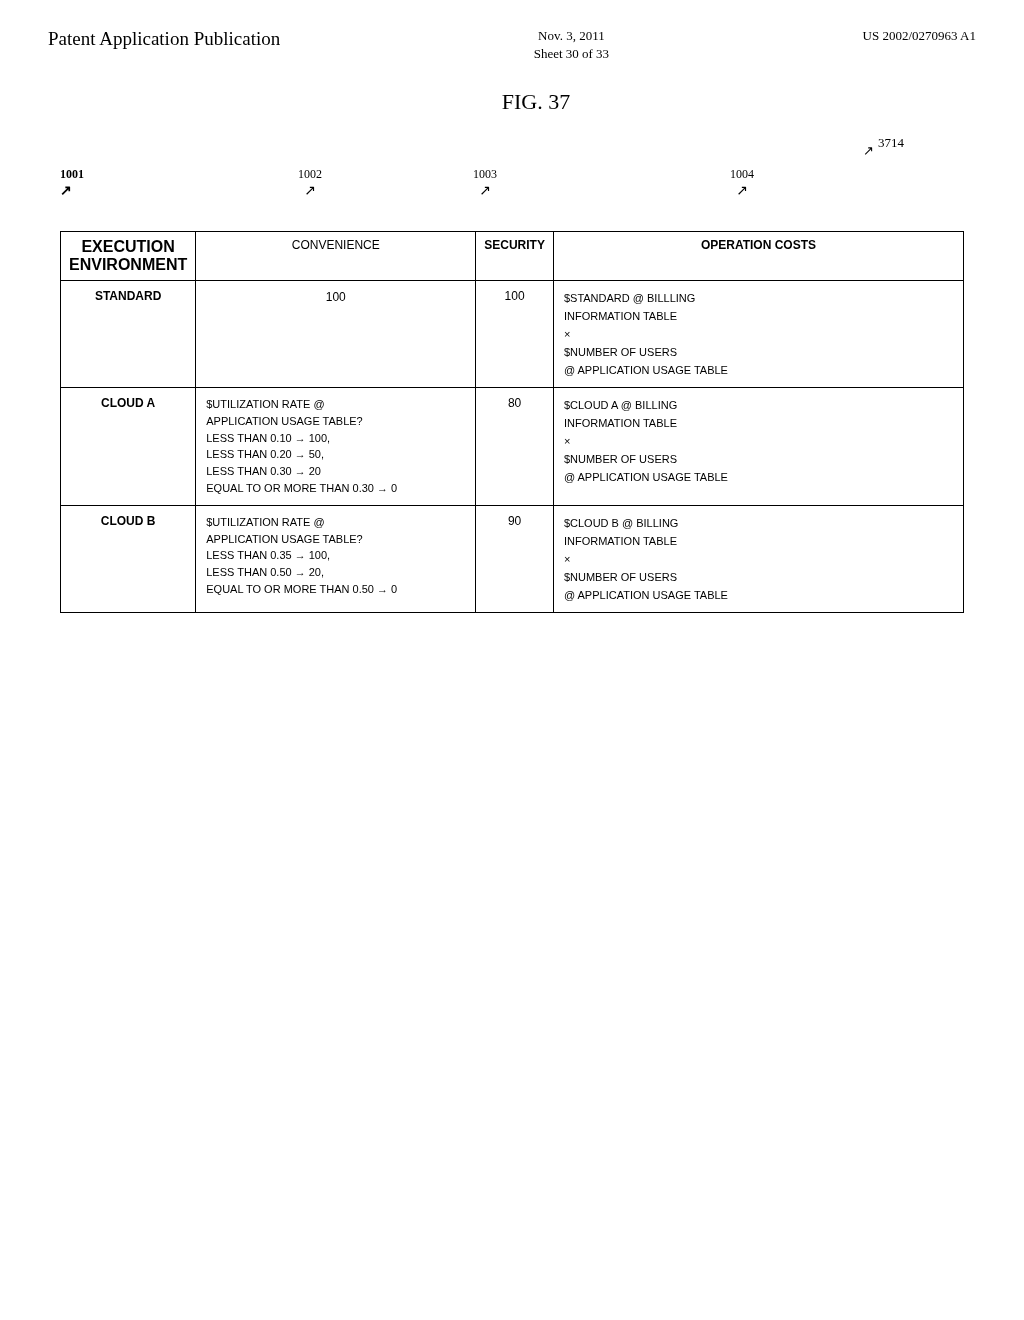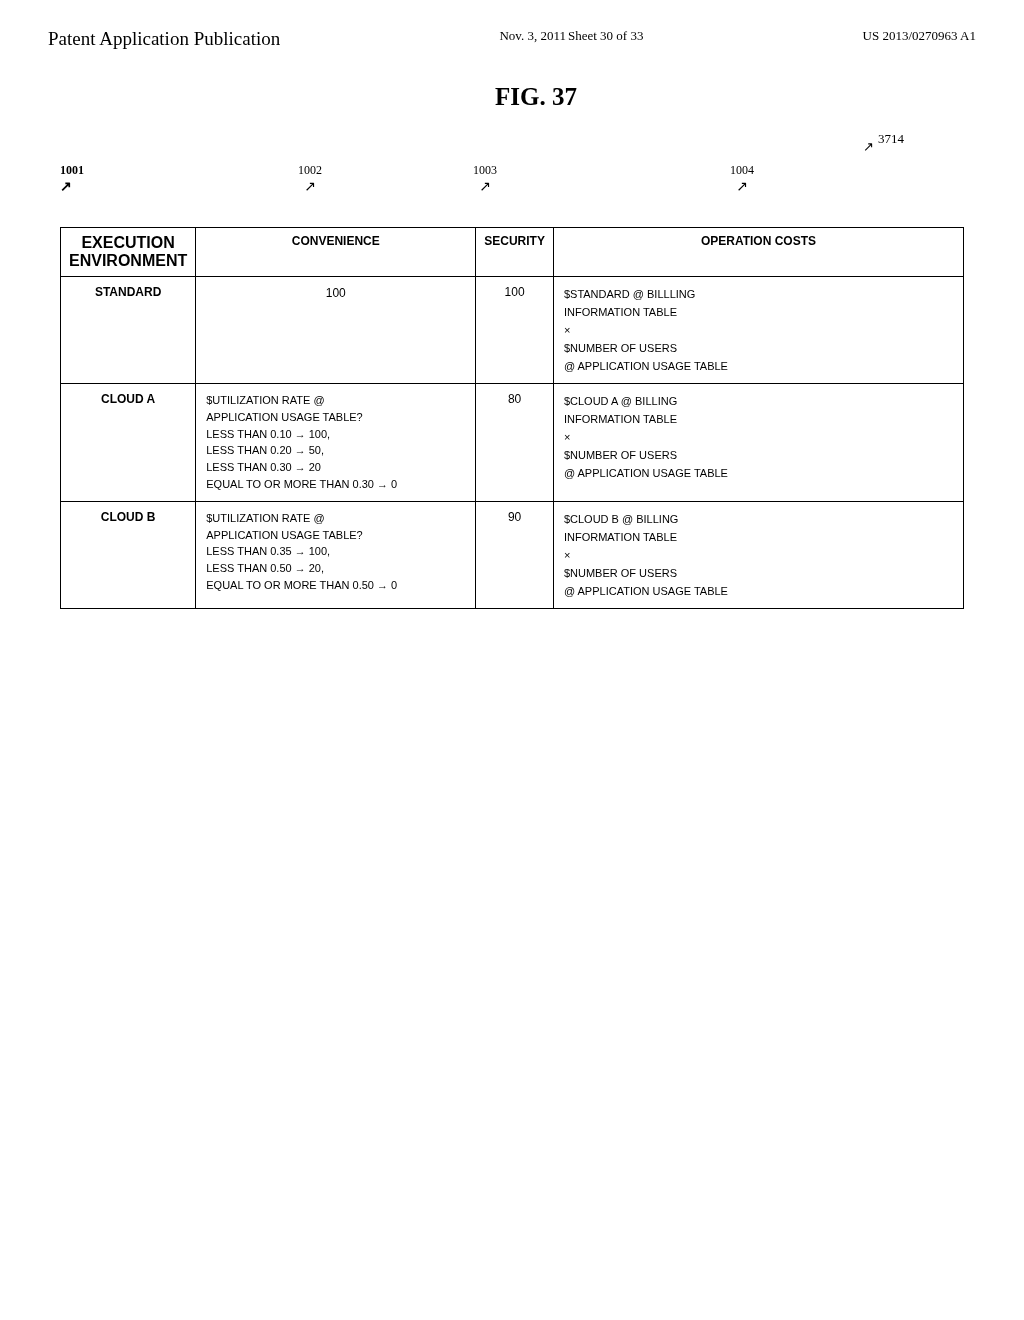--- a/index.html
+++ b/index.html
@@ -20,35 +20,35 @@
       font-size: 13px;
     }
 
     .header-left {
       font-weight: normal;
       font-size: 19px;
     }
 
     .header-center {
       display: flex;
-      flex-direction: row;
+      flex-direction: column;
       align-items: center;
       font-size: 13px;
       gap: 2px;
     }
 
     .header-right {
       font-size: 13px;
     }
 
     .fig-title {
       text-align: center;
-      font-size: 25px;
-      font-weight: bold;
-      margin: 23px 0 20px 48px;
+      font-size: 22px;
+      font-weight: normal;
+      margin: 17px 0 20px 48px;
     }
 
     .diagram-container {
       margin: 0 60px 0 60px;
       position: relative;
     }
 
     
     .main-table {
       border-collapse: collapse;
@@ -99,21 +99,21 @@
   </style>
 </head>
 <body>
 
 <div class="page-header">
   <div class="header-left">Patent Application Publication</div>
   <div class="header-center">
     <span>Nov. 3, 2011</span>
     <span>Sheet 30 of 33</span>
   </div>
-  <div class="header-right">US 2013/0270963 A1</div>
+  <div class="header-right">US 2002/0270963 A1</div>
 </div>
 
 <div class="fig-title">FIG. 37</div>
 
 <div class="diagram-container">
 
   <div style="position: relative; height: 30px;">
     <span style="position:absolute; right: 60px; top: 0; font-size:13px; font-family:'Times New Roman',serif;margin-left:36px;">3714</span>
     <span style="position:absolute; right: 90px; top: 8px; font-size:13px; font-family:'Times New Roman',serif;">↗</span>
   </div>
@@ -143,21 +143,21 @@
 
   <table class="main-table">
 
     <tbody>
         <tr class="header-row">
       <td class="col-1001">
         <span style="white-space:pre-line; font-size:16px; font-family:Arial,sans-serif; font-weight:bold;">EXECUTION
 ENVIRONMENT</span>
       </td>
       <td class="col-1002">
-        <span style="font-size:12px; font-family:Arial,sans-serif; font-weight:bold;">CONVENIENCE</span>
+        <span style="font-size:12px; font-family:Arial,sans-serif; font-weight:normal;">CONVENIENCE</span>
       </td>
       <td class="col-1003">
         <span style="font-size:12px; font-family:Arial,sans-serif; font-weight:bold;">SECURITY</span>
       </td>
       <td>
         <span style="font-size:12px; font-family:Liberation Sans, sans-serif; font-weight:bold;">OPERATION COSTS</span>
       </td>
     </tr>
 
     <tr>

